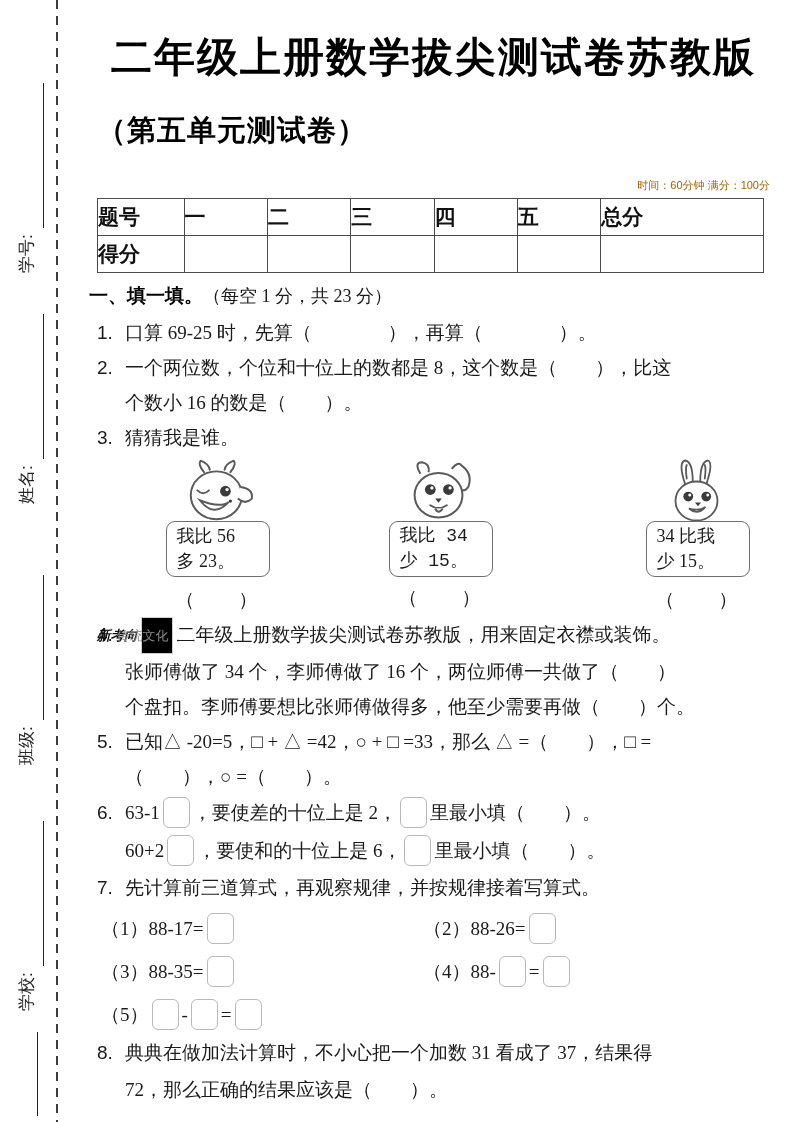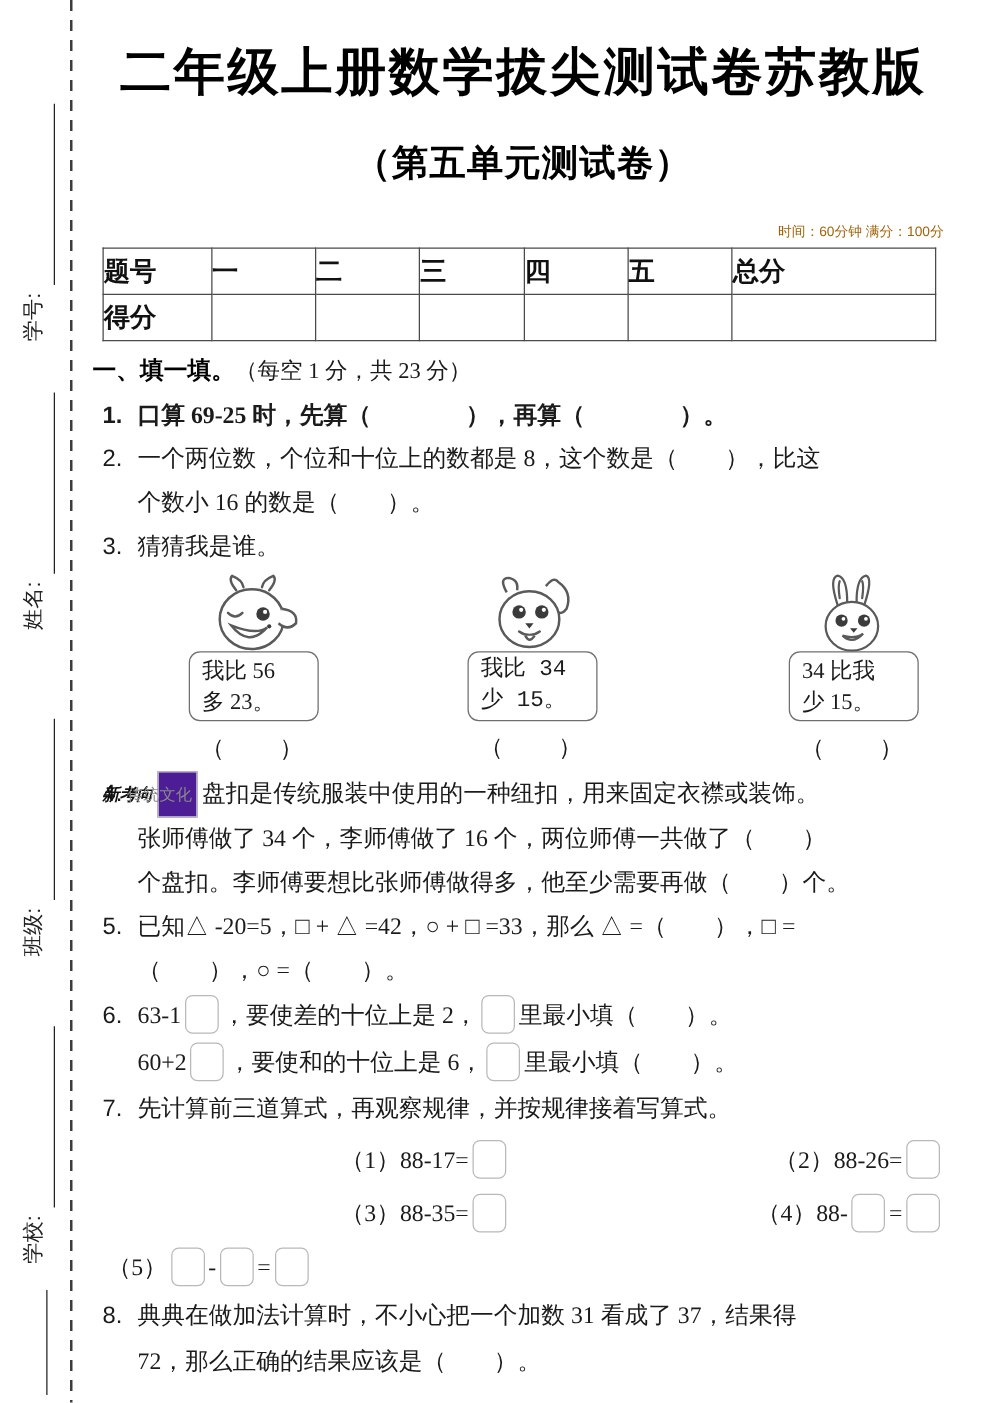--- a/index.html
+++ b/index.html
@@ -18,28 +18,28 @@
   .rail-group {
     position:absolute; width:190px; height:26px; left:-67px;
     display:flex; align-items:baseline; gap:6px;
     transform:rotate(-90deg);
     font-family:"Liberation Sans", sans-serif; font-size:17px; color:#222;
   }
   .rail-group .blankline { flex:1; border-bottom:1.6px solid #222; height:2px; position:relative; top:12px; }
   .rail-extra-line { position:absolute; left:37px; top:1032px; height:84px; width:0; border-left:1.6px solid #222; }
 
   
-  .content { position:absolute; left:82px; top:0; width:673px; }
+  .content { position:absolute; left:97px; top:0; width:673px; }
   .page-title {
     margin-top:30px; text-align:center;
     font-family:"Liberation Sans", sans-serif; font-weight:900;
     font-size:41px; letter-spacing:2px; color:#000;
   }
   .page-subtitle {
-    margin-top:26px; text-align:center;
+    margin-top:26px; text-align:left;
     font-family:"Liberation Sans", sans-serif; font-weight:900;
     font-size:29px; letter-spacing:1px; color:#000;
   }
   .exam-meta {
     margin-top:27px; text-align:right;
     font-family:"Liberation Sans", sans-serif; font-size:11px; color:#a16207;
   }
 
   table.score-table {
     width:667px; margin-top:5px; border-collapse:collapse;
@@ -53,54 +53,54 @@
 
   .section-head { margin-top:10px; margin-left:-8px; font-size:19px; }
   .section-head .bold { font-family:"Liberation Sans", sans-serif; font-weight:bold; color:#000; }
   .section-head .rest { font-size:18px; }
 
   
   .q { font-size:19px; line-height:35px; }
   .qline { padding-left:28px; }
   .qline.first { text-indent:-28px; }
   .qnum { font-family:"Liberation Sans", sans-serif; display:inline-block; width:28px; text-indent:0; }
-  .mt6 { margin-top:6px;font-weight:bold; }
+  .mt6 { margin-top:6px; }
 
   .blank-box {
     display:inline-block; width:27px; height:31px; border:1.6px solid #b9b9b9;
     border-radius:6px; vertical-align:-9px; margin:0 3px; background:#fff;
   }
 
   
   .badge { display:inline-flex; align-items:center; vertical-align:1px; margin-right:4px; }
   .badge .badge-new {
     font-family:"Liberation Sans", sans-serif; font-weight:bold; font-style:italic;
     font-size:13.5px; color:#111; letter-spacing:0;
   }
   .badge .badge-topic {
     font-family:"Liberation Sans", sans-serif; font-size:13px; color:#8a8a8a;
-    border:1px solid #cfcfcf; padding:0 3px; margin-left:2px; background:#4c1d95;
+    border:1px solid #cfcfcf; padding:0 3px; margin-left:2px; background:#000000;
   }
 
   
   .animals { display:flex; margin-top:4px; height:158px;align-items:center; }
   .animal-col { width:150px; display:flex; flex-direction:column; align-items:center; }
   .animal-col.c1 { margin-left:48px; }
   .animal-col.c2 { margin-left:78px;font-family:Liberation Mono, monospace; }
   .animal-col.c3 { margin-left:112px; }
   .animal-art { height:66px; }
   .sign-box {
     min-width:104px; border:1.7px solid #6f6f6f; border-radius:9px;
     padding:2px 10px; text-align:left; font-size:18px; line-height:25px; background:#fff;
     margin-top:-4px;
   }
   .animal-answer { margin-top:5px; font-size:19px; letter-spacing:2px; }
 
   
-  .q7row { display:flex; padding-left:4px; margin-top:3px; align-items:center; height:40px;text-align:right; }
+  .q7row { display:flex; padding-left:4px; margin-top:3px; align-items:center; height:40px; }
   .q7cell { width:322px; }
   .q7cell2 { flex:1; }
 
   svg .ln { fill:none; stroke:#5a5a5a; stroke-width:2.4; stroke-linecap:round; stroke-linejoin:round; }
   svg .fillw { fill:#ffffff; stroke:#5a5a5a; stroke-width:2.4; }
   svg .dark { fill:#3b3b3b; stroke:none; }
 </style>
 </head>
 <body>
 
@@ -231,21 +231,21 @@
         <div class="animal-answer">（　　）</div>
       </div>
 
     </div>
   </div>
 
   <div class="q">
     <div class="qline first"><span class="qnum">4.</span><span class="badge">
           <span class="badge-new">新考向</span>
           <span class="badge-topic">传统文化</span>
-        </span><span>盘扣是传统服装中使用的一种纽扣，用来固定衣襟或装饰。</span></div>
+        </span><span>二年级上册数学拔尖测试卷苏教版，用来固定衣襟或装饰。</span></div>
     <div class="qline">张师傅做了 34 个，李师傅做了 16 个，两位师傅一共做了（　　）</div>
     <div class="qline">个盘扣。李师傅要想比张师傅做得多，他至少需要再做（　　）个。</div>
   </div>
 
   <div class="q">
     <div class="qline first"><span class="qnum">5.</span><span>已知△ -20=5，□ + △ =42，○ + □ =33，那么 △ =（　　），□ =</span></div>
     <div class="qline">（　　），○ =（　　）。</div>
   </div>
 
   <div class="q">

